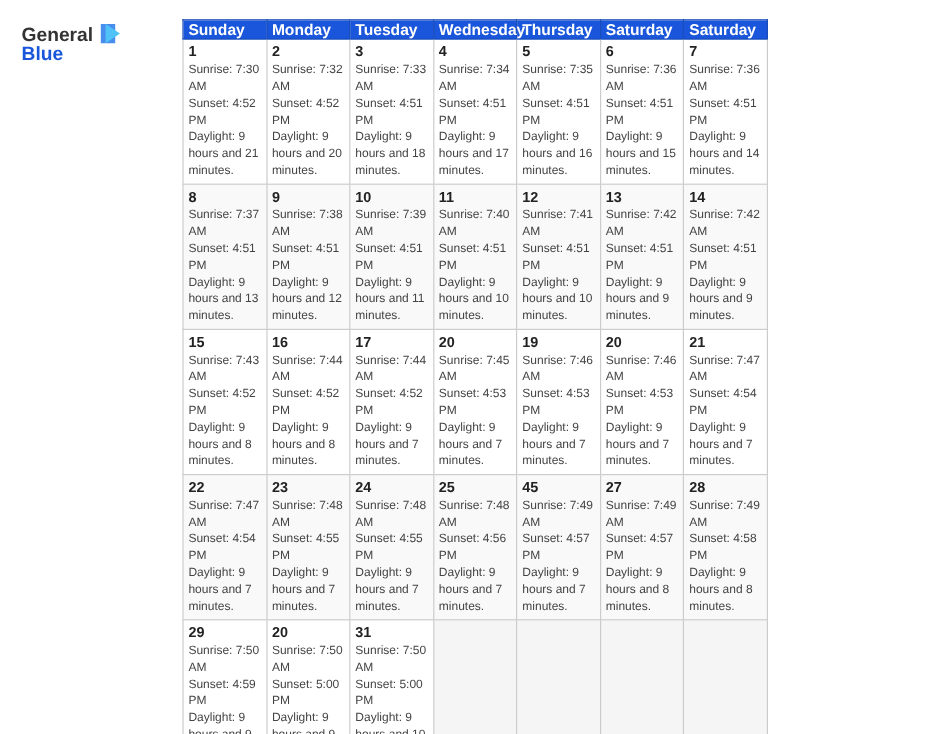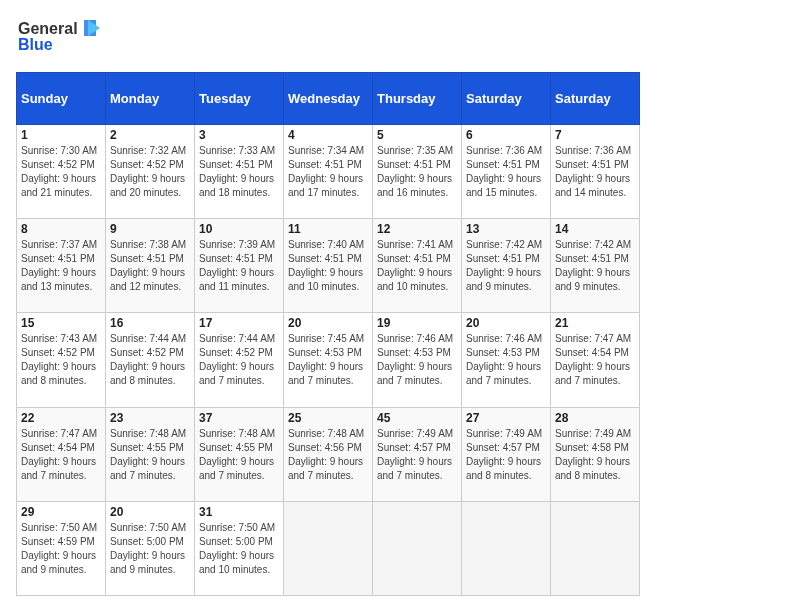--- a/index.html
+++ b/index.html
@@ -8,21 +8,22 @@
       background: #fff;
       width: 792px;
       height: 612px;
       overflow: hidden;
     }
     .page {
       width: 656px;
       height: 612px;
       padding: 16px;
       display: flex;
-      flex-direction: column;
+      flex-direction: row;
+      gap: 46px;
     }
     .header {
       display: flex;
       justify-content: space-between;
       align-items: flex-start;
       margin-bottom: 10px;
     }
     .logo {
       display: flex;
       align-items: center;
@@ -44,21 +45,21 @@
       border: 1px solid #ccc;
       border-collapse: collapse;
       width: 100%;
       table-layout: fixed;
     }
     .calendar th {
       background: #1a56db;
       color: white;
       font-size: 13px;
       font-weight: bold;
-      padding: 18px 4px;
+      padding: 0 4px;
       text-align: left;
       border: 1px solid #1a4db8;
     }
     .calendar td {
       border: 1px solid #ccc;
       vertical-align: top;
       padding: 3px 4px;
       font-size: 9.5px;
       color: #333;
       background: #fff;
@@ -210,21 +211,21 @@
         <tr>
           <td>
             <span class="day-num">22</span>
 <div class="day-info">Sunrise: 7:47 AM<br>Sunset: 4:54 PM<br>Daylight: 9 hours and 7 minutes.</div>
           </td>
           <td>
             <span class="day-num">23</span>
 <div class="day-info">Sunrise: 7:48 AM<br>Sunset: 4:55 PM<br>Daylight: 9 hours and 7 minutes.</div>
           </td>
           <td>
-            <span class="day-num">37</span>
+            <span class="day-num">24</span>
 <div class="day-info">Sunrise: 7:48 AM<br>Sunset: 4:55 PM<br>Daylight: 9 hours and 7 minutes.</div>
           </td>
           <td>
             <span class="day-num">25</span>
 <div class="day-info">Sunrise: 7:48 AM<br>Sunset: 4:56 PM<br>Daylight: 9 hours and 7 minutes.</div>
           </td>
           <td>
             <span class="day-num">45</span>
 <div class="day-info">Sunrise: 7:49 AM<br>Sunset: 4:57 PM<br>Daylight: 9 hours and 7 minutes.</div>
           </td>

